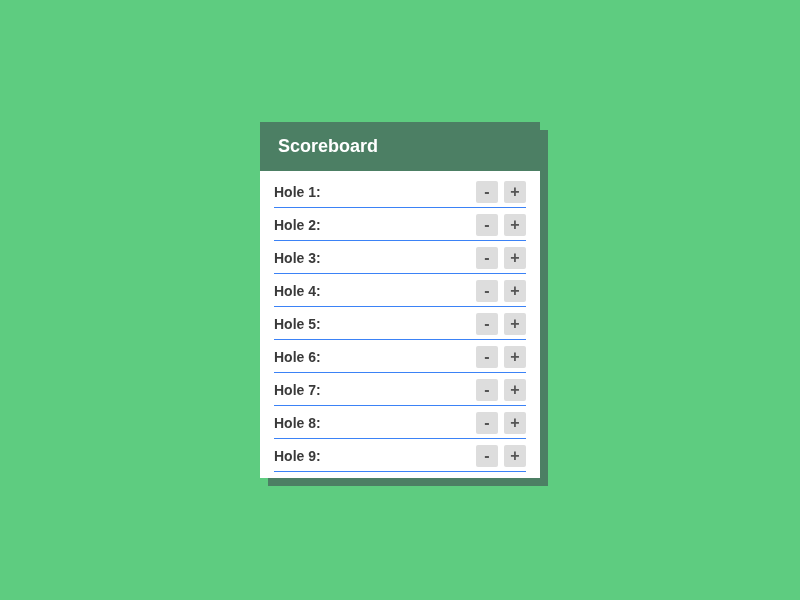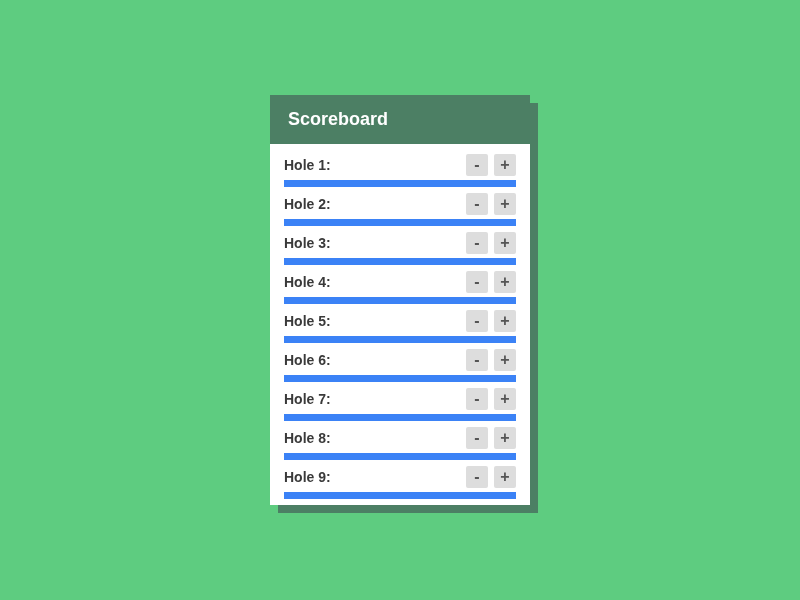--- a/index.html
+++ b/index.html
@@ -5,21 +5,21 @@
   * { box-sizing: border-box; margin: 0; padding: 0; }
   html, body { width: 800px; height: 600px; }
   body {
     background: #5ecc80;
     font-family: -apple-system, BlinkMacSystemFont, "Segoe UI", Arial, sans-serif;
     display: flex;
     align-items: center;
     justify-content: center;
   }
   .card-wrap {
-    width: 260px;
+    width: 280px;
     position: relative;
   }
   .card-shadow {
     position: absolute;
     top: 8px;
     left: 8px;
     width: 100%;
     height: 100%;
     background: #4c7f64;
     z-index: 0;
@@ -37,21 +37,21 @@
     font-weight: 600;
   }
   .rows {
     padding: 4px 14px 6px 14px;
   }
   .row {
     display: flex;
     align-items: center;
     justify-content: space-between;
     padding: 6px 0 4px 0;
-    border-bottom: 7px solid #3b82f6;
+    border-bottom: 1px solid #3b82f6;
   }
   .row:last-child { }
   .row-label {
     font-size: 14px;
     font-weight: 600;
     color: #3a3a3a;
   }
   .stepper {
     display: flex;
     gap: 6px;

